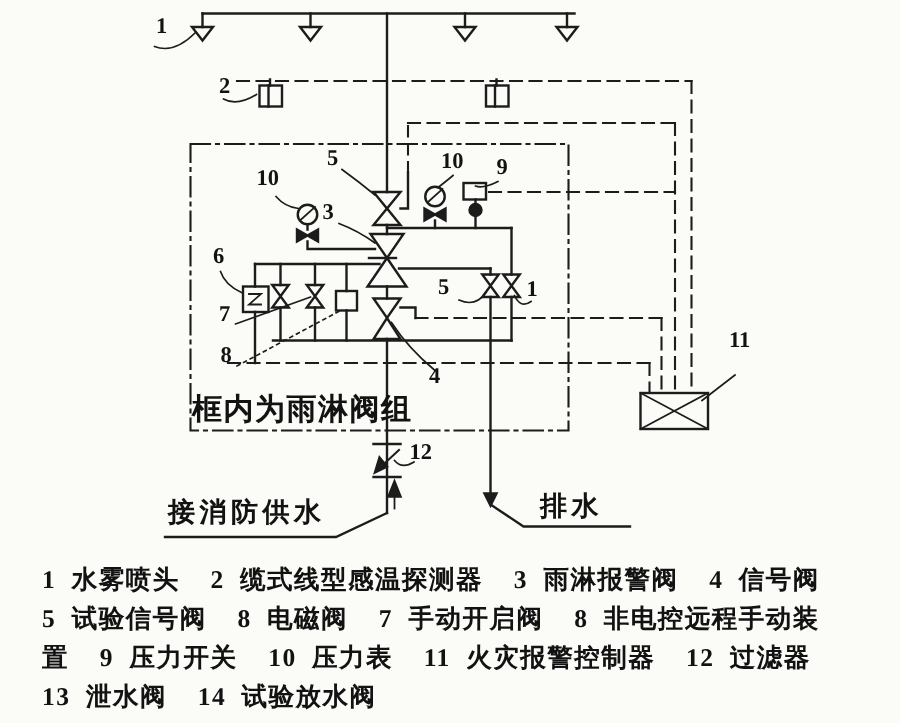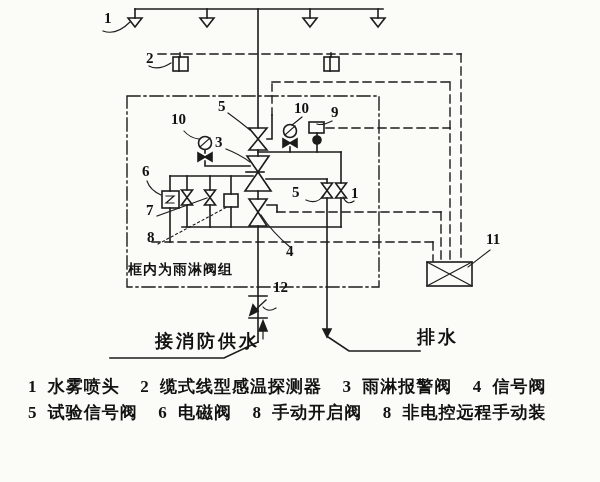--- a/index.html
+++ b/index.html
@@ -9,22 +9,22 @@
   }
   svg{position:absolute;left:0;top:0;}
   .callout{
     position:absolute;font-size:15px;font-weight:bold;color:#121212;
     font-family:"Liberation Serif","DejaVu Serif",serif;line-height:1;
   }
   .cn{
     position:absolute;color:#121212;font-weight:bold;line-height:1;
     font-family:"Liberation Serif","DejaVu Serif",serif;
   }
-  .frame-note{font-size:14px;letter-spacing:1px;}
-  .flow-label{font-size:18px;letter-spacing:3px;margin-left:43px;}
+  .frame-note{font-size:20px;letter-spacing:1px;}
+  .flow-label{font-size:18px;letter-spacing:3px;}
   .legend{
     position:absolute;left:28px;top:374px;width:556px;
     font-size:17px;font-weight:bold;color:#121212;
   }
   .legend-line{
     white-space:pre;line-height:26px;letter-spacing:1px;word-spacing:5px;
   }
 </style>
 </head>
 <body>
@@ -206,25 +206,27 @@
   <span class="callout" style="left:215px;top:135px">3</span>
   <span class="callout" style="left:171px;top:112px">10</span>
   <span class="callout" style="left:294px;top:101px">10</span>
   <span class="callout" style="left:331px;top:105px">9</span>
   <span class="callout" style="left:142px;top:164px">6</span>
   <span class="callout" style="left:146px;top:203px">7</span>
   <span class="callout" style="left:147px;top:230px">8</span>
   <span class="callout" style="left:292px;top:185px">5</span>
   <span class="callout" style="left:351px;top:186px">1</span>
   <span class="callout" style="left:286px;top:244px">4</span>
-  <span class="callout" style="left:273px;top:280px">12</span>
-  <span class="callout" style="left:486px;top:232px">11</span>
+  <span class="callout" style="left:273px;top:295px">12</span>
+  <span class="callout" style="left:486px;top:220px">11</span>
 
   <span class="cn frame-note" style="left:128px;top:263px">框内为雨淋阀组</span>
   <span class="cn flow-label" style="left:112px;top:332px">接消防供水</span>
-  <span class="cn flow-label" style="left:374px;top:328px">排水</span>
+  <span class="cn flow-label" style="left:360px;top:328px">排水</span>
 
   <div class="legend">
     <div class="legend-line">1 水雾喷头  2 缆式线型感温探测器  3 雨淋报警阀  4 信号阀</div>
-    <div class="legend-line">5 试验信号阀  6 电磁阀  8 手动开启阀  8 非电控远程手动装</div>
+    <div class="legend-line">5 试验信号阀  8 电磁阀  7 手动开启阀  8 非电控远程手动装</div>
+    <div class="legend-line">置  9 压力开关  10 压力表  11 火灾报警控制器  12 过滤器</div>
+    <div class="legend-line">13 泄水阀  14 试验放水阀</div>
   </div>
 
 </div>
 
 </body></html>

